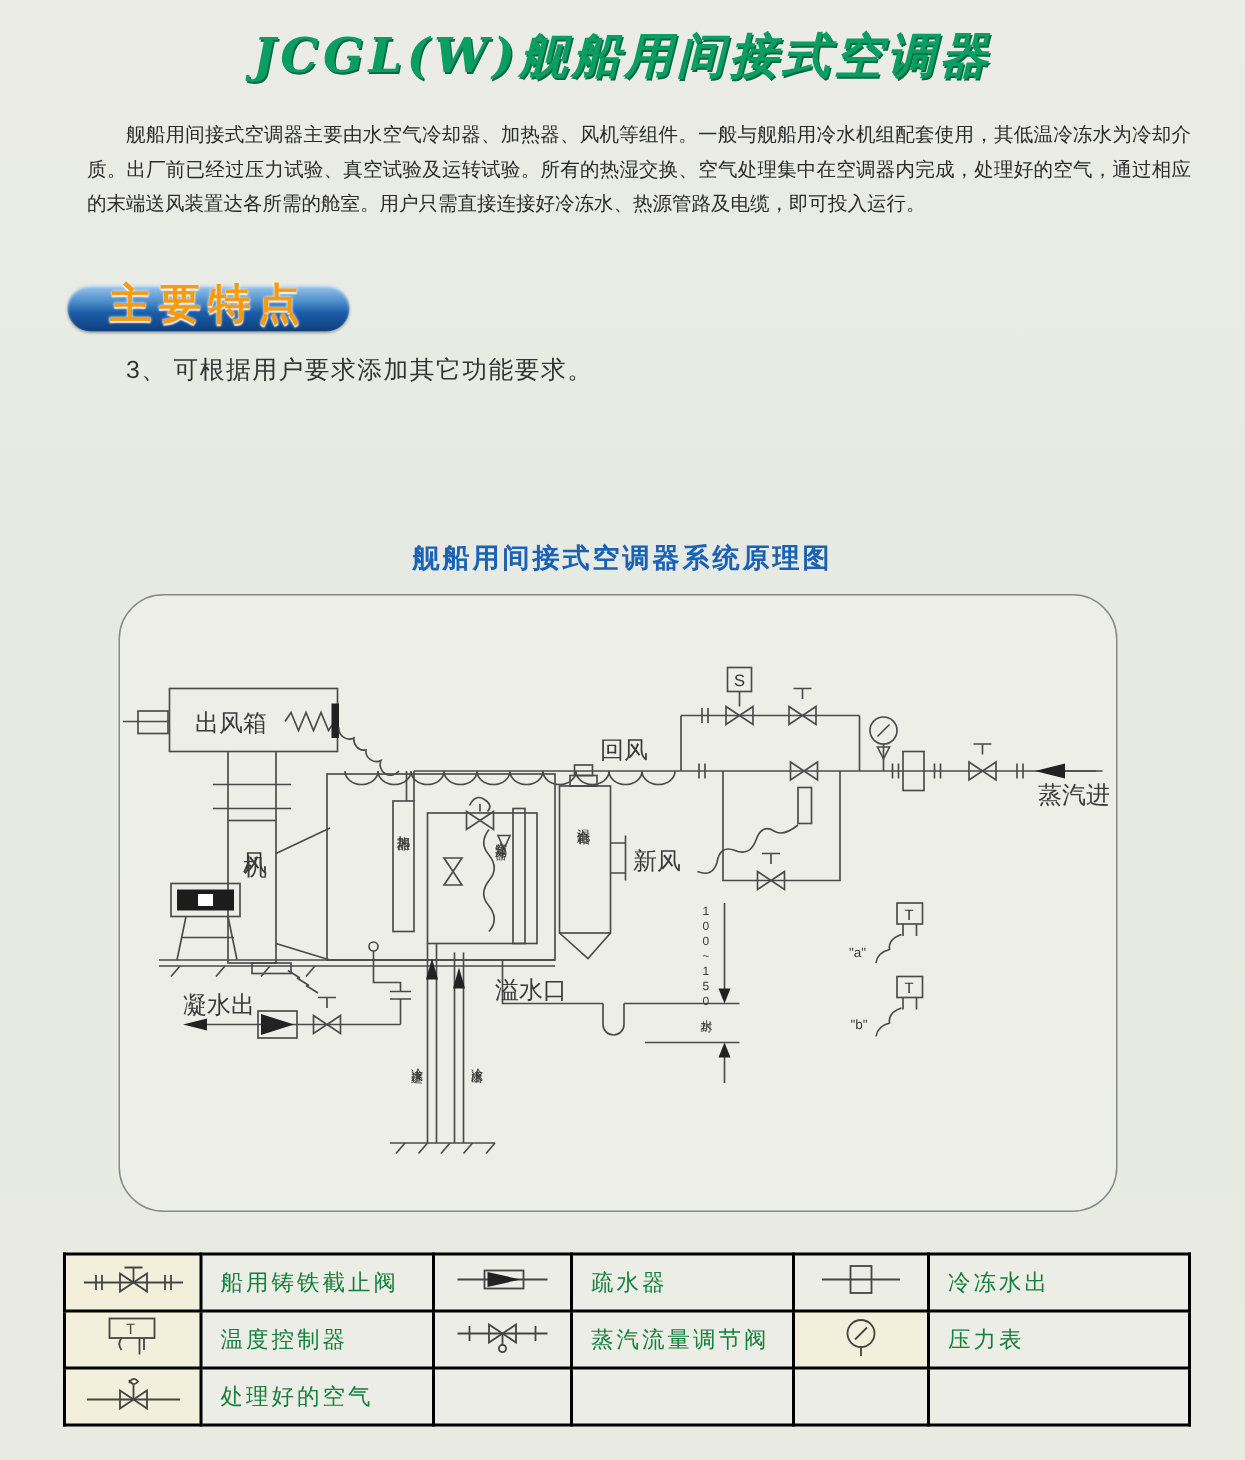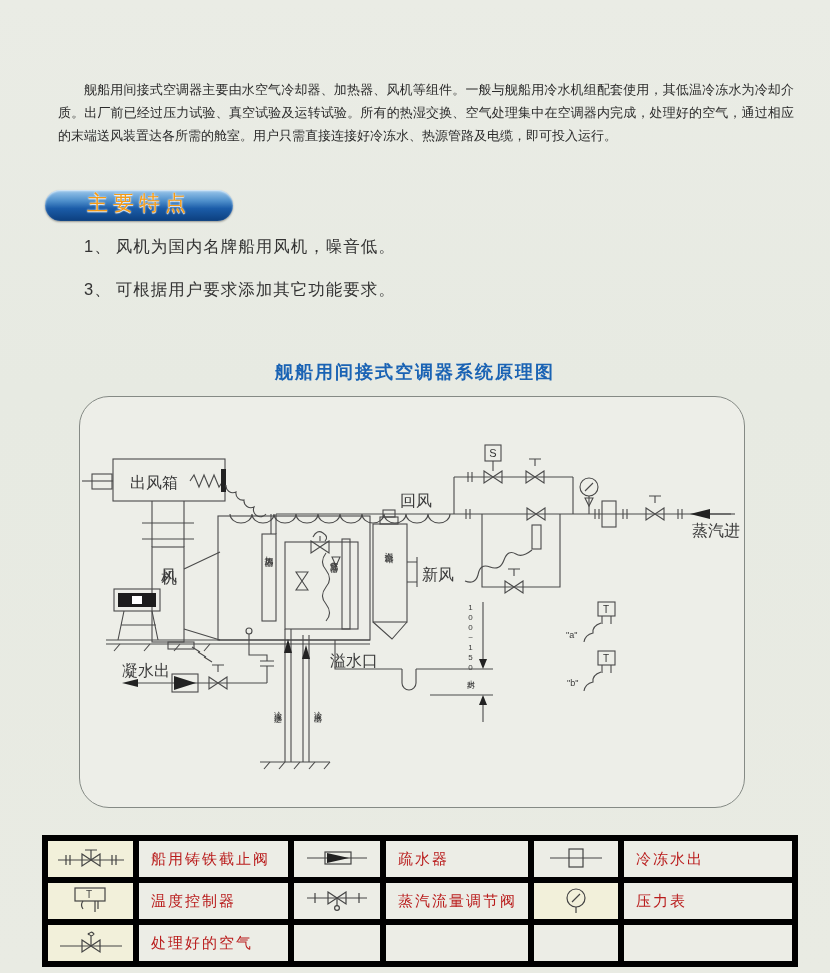--- a/index.html
+++ b/index.html
@@ -32,21 +32,21 @@
   }
   
   .badge{
     position:absolute;top:190px;left:45px;
     width:188px;height:31px;border-radius:16px;
     background:linear-gradient(180deg,#9cc8ec 0%,#4e8fcb 35%,#1b5ca8 60%,#0c3f7e 100%);
     box-shadow:0 1px 2px rgba(0,0,0,.35), inset 0 1px 2px rgba(255,255,255,.7);
     display:flex;align-items:center;justify-content:center;
   }
   .badge span{
-    font-size:21px;font-weight:normal;letter-spacing:5px;
+    font-size:28px;font-weight:bold;letter-spacing:5px;
     color:#f59b16;
     text-shadow:0 0 2px #fff,0 1px 1px rgba(255,255,255,.9);
     transform:translateY(-3px);
   }
   
   .features{position:absolute;top:236px;left:84px;list-style:none;margin:0;padding:0;}
   .features li{font-size:16.5px;color:#333;margin-bottom:21px;letter-spacing:1px;}
   .features .num{margin-right:4px;}
   
   .diag-title{
@@ -66,42 +66,42 @@
   .dlabel.small{font-size:9px;}
   .dlabel.tiny{font-size:8px;}
   .v{writing-mode:vertical-rl;text-orientation:upright;letter-spacing:1px;}
   
   .legend{
     position:absolute;top:835px;left:42px;width:750px;height:110px;
     border-collapse:collapse;table-layout:fixed;
     background:#ecede6;
   }
   .legend td{
-    border:6px solid #000000;
-    font-size:15px;color:#b91c1c;letter-spacing:2px;
+    border:2px solid #000000;
+    font-size:15px;color:#15803d;letter-spacing:2px;
     padding:0 4px 0 12px;height:36px;
   }
   .legend td.sym{text-align:center;padding:0;}
   .legend td.hl{background:#f2f0da;}
   .legend{border:1.5px solid #444;}
 </style>
 </head>
 <body>
 
 <div class="page">
 
+  <h1 class="main-title">JCGL(W)舰船用间接式空调器</h1>
 
   <p class="intro">舰船用间接式空调器主要由水空气冷却器、加热器、风机等组件。一般与舰船用冷水机组配套使用，其低温冷冻水为冷却介质。出厂前已经过压力试验、真空试验及运转试验。所有的热湿交换、空气处理集中在空调器内完成，处理好的空气，通过相应的末端送风装置达各所需的舱室。用户只需直接连接好冷冻水、热源管路及电缆，即可投入运行。</p>
 
   <div class="badge">
     <span>主要特点</span>
   </div>
 
   <ul class="features">
-    <li><span class="num">1、</span><span>风机为国内名牌船用风机，噪音低。</span></li>
     <li><span class="num">3、</span><span>可根据用户要求添加其它功能要求。</span></li>
   </ul>
 
   <h2 class="diag-title">舰船用间接式空调器系统原理图</h2>
 
   <div class="diagram">
     <svg width="666" height="412" viewBox="0 0 666 412" fill="none" stroke="#4a4a4a" stroke-width="1.1">
       <defs>
         <path id="bt" d="M-9,-6 L0,0 L-9,6 Z M9,-6 L0,0 L9,6 Z"></path>
         <path id="th" d="M0,-5 V-12 M-6,-12 H6"></path>

